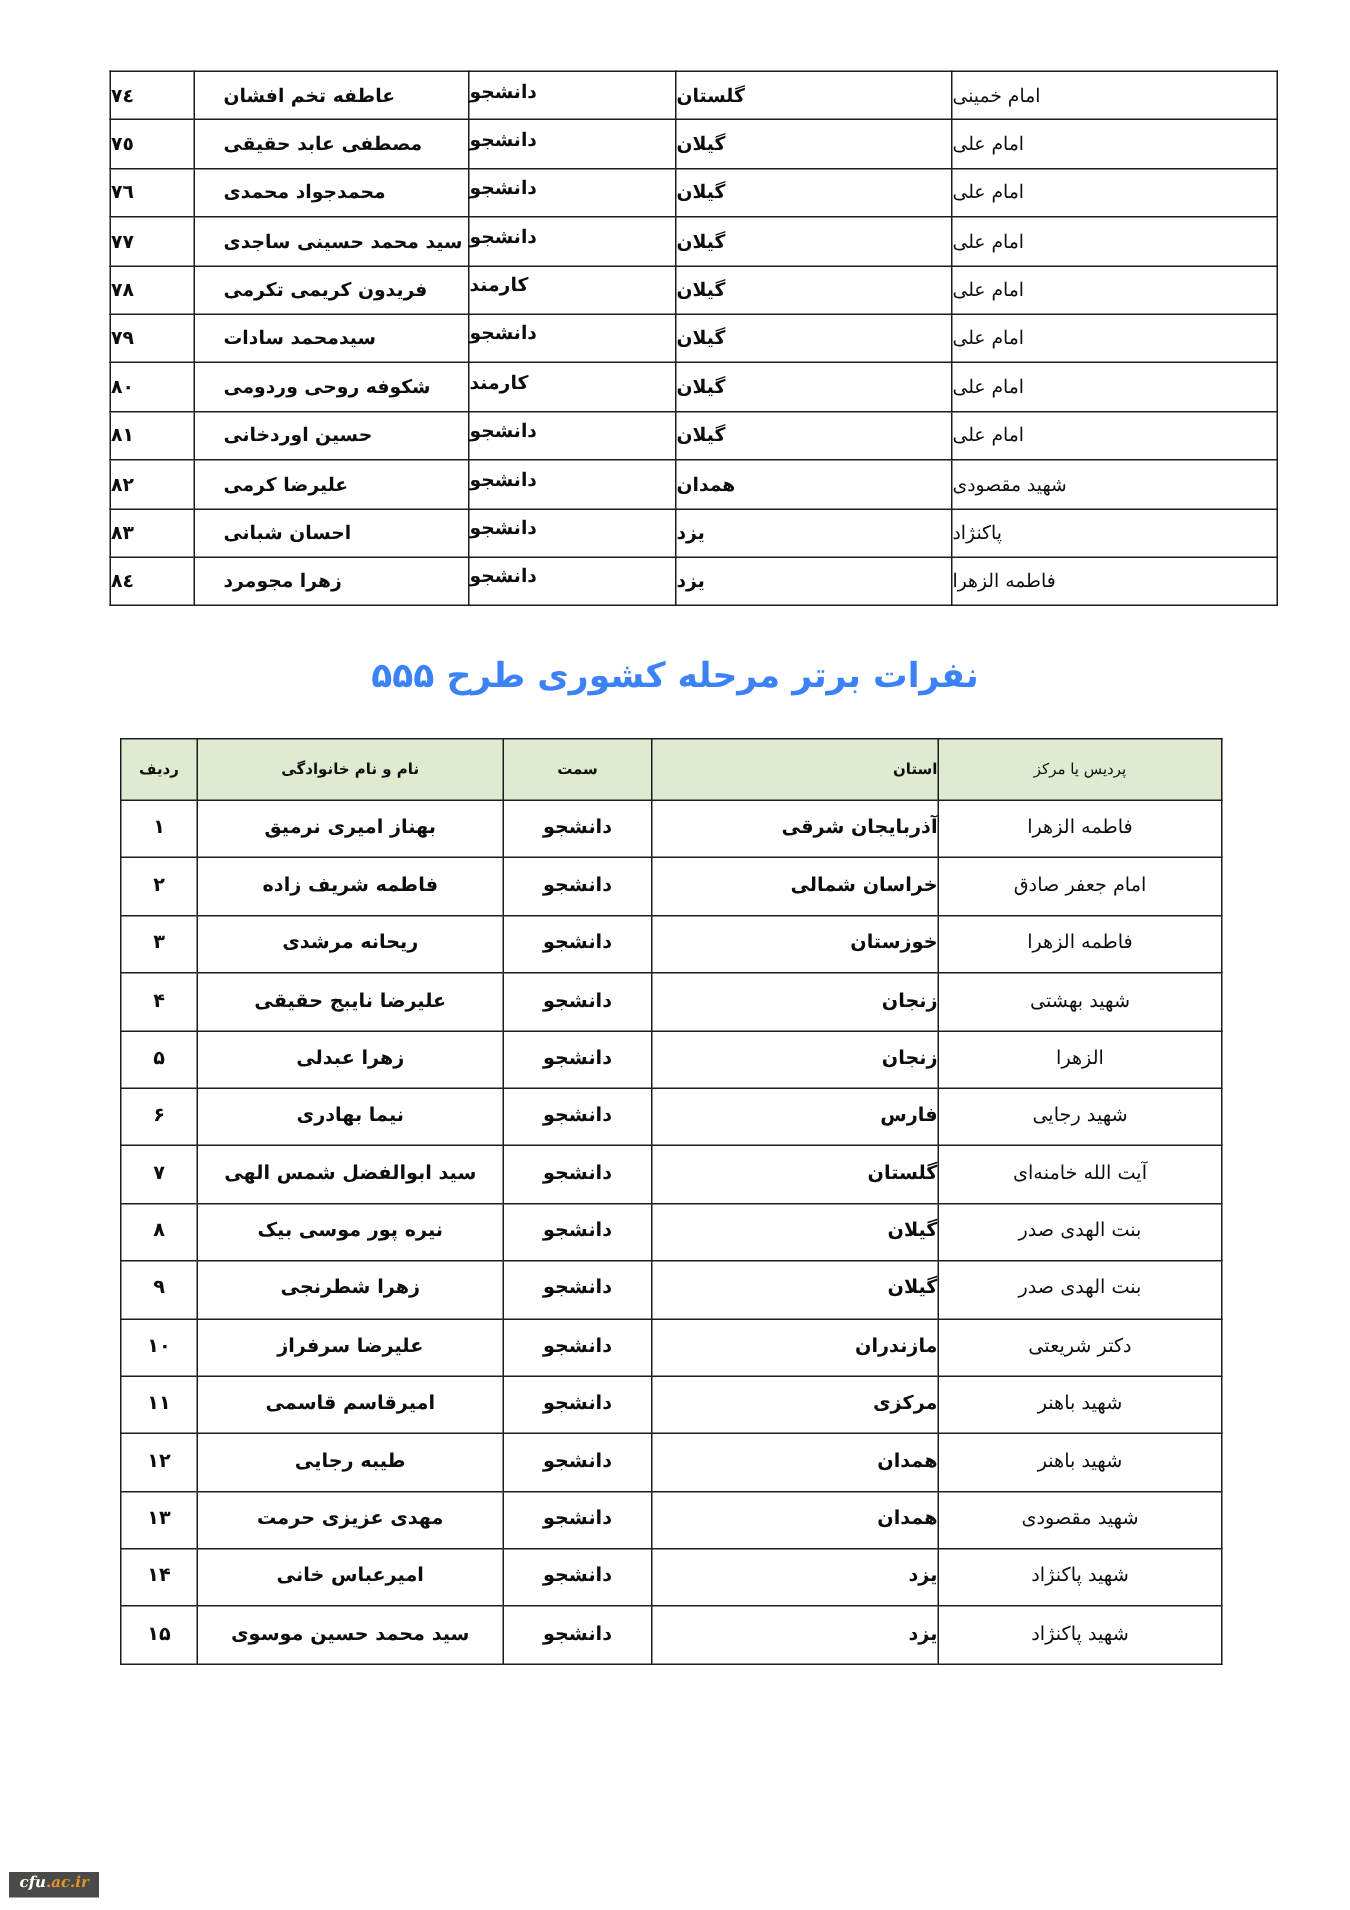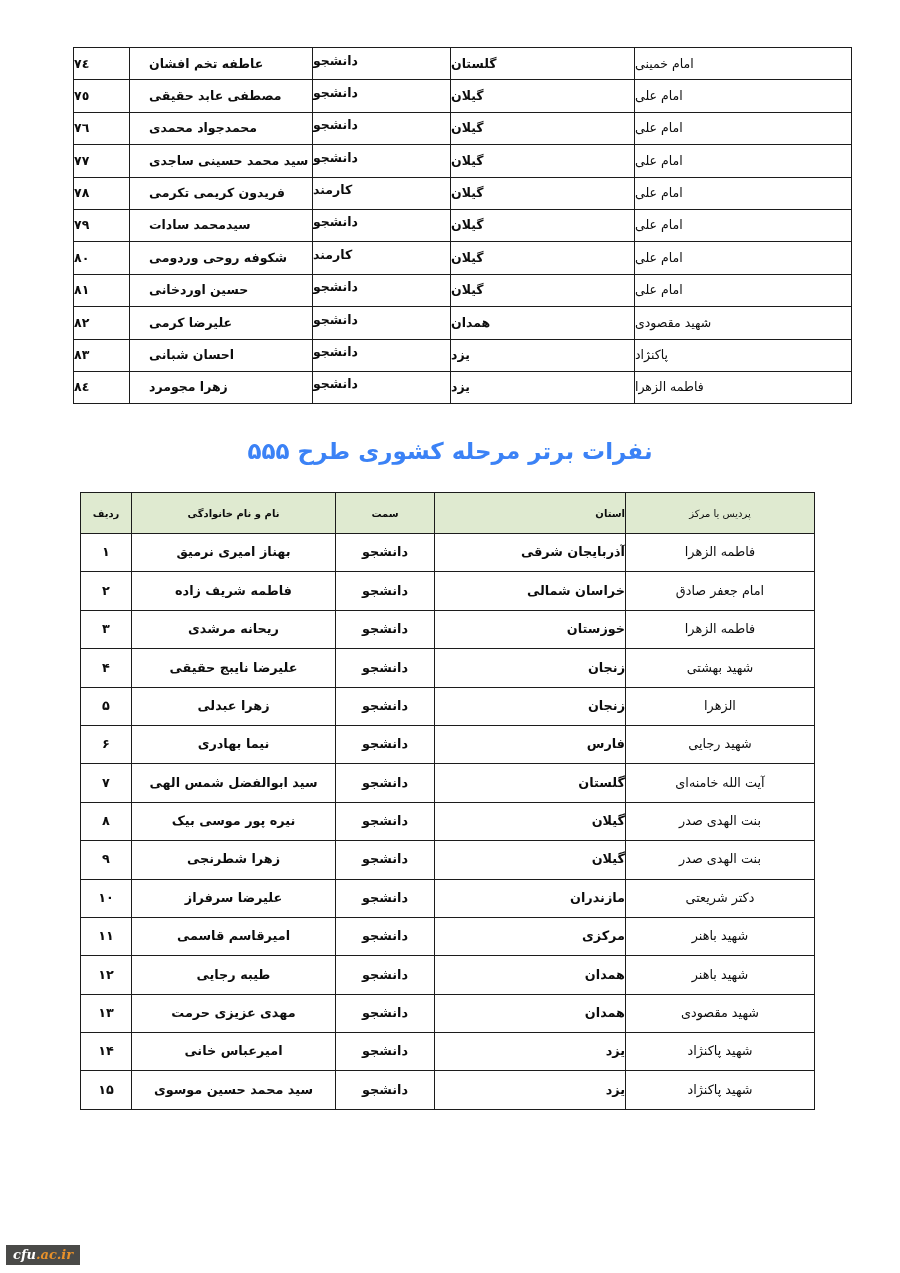--- a/index.html
+++ b/index.html
@@ -107,21 +107,21 @@
   .table-main tbody td.c-center { font-weight: normal; }
 
   
   .watermark {
     position: absolute;
     left: 6px;
     bottom: 8px;
     background: #4a4a48;
     padding: 3px 7px 4px 7px;
     font-family: "DejaVu Serif", "Liberation Serif", serif;
-    font-size: 13px;
+    font-size: 10px;
     font-weight: bold;
     font-style: italic;
     line-height: 1;
     direction: ltr;
     letter-spacing: 0px;
   }
   .watermark .wm-cfu { color: #ffffff; }
   .watermark .wm-tld { color: #e8912a; }
 </style>
 </head>

